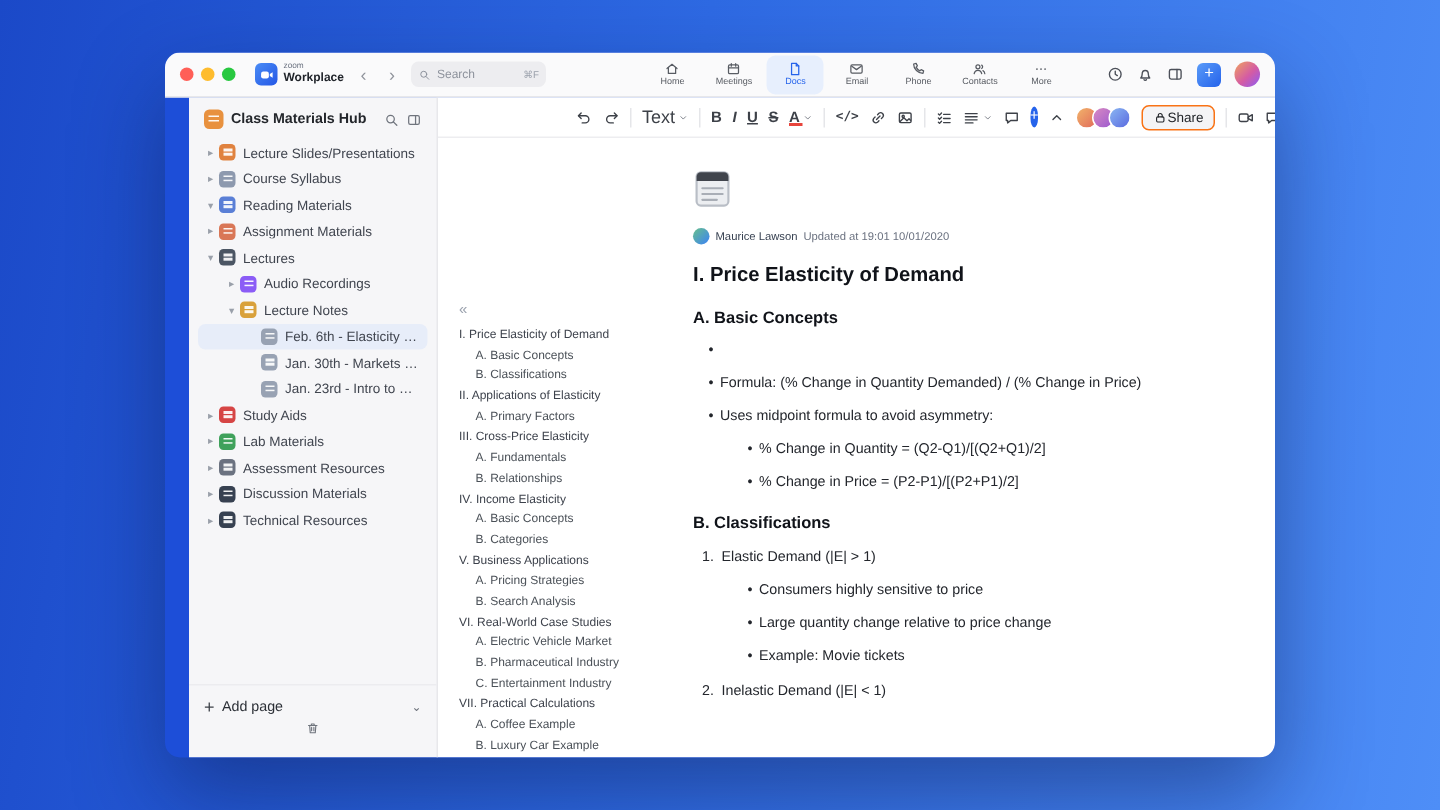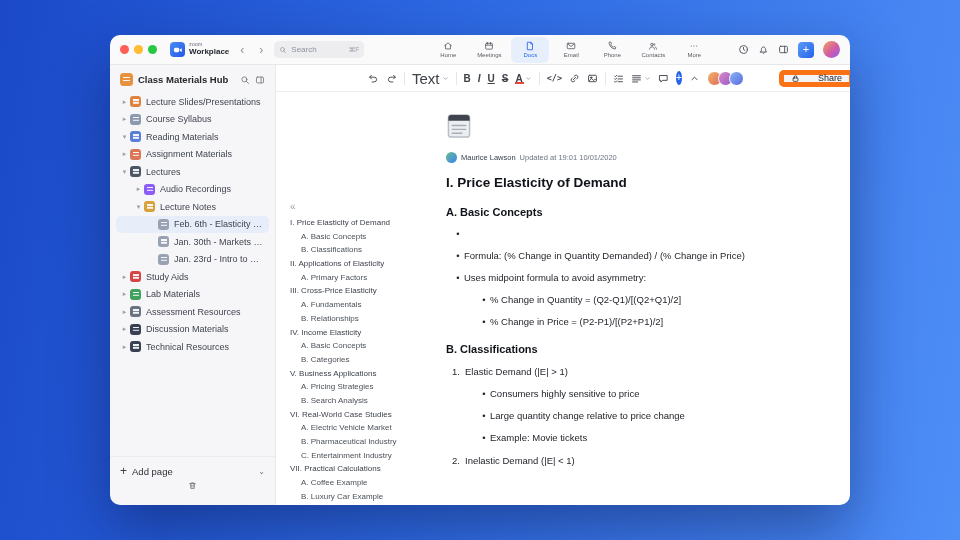--- a/index.html
+++ b/index.html
@@ -36,21 +36,21 @@
   .tb-right{display:flex;align-items:center;gap:9px;margin-left:auto;color:#4c5059;}
   .tb-right .ic svg{width:11px;height:11px;display:block;}
   .plus-tile{width:16px;height:16px;border-radius:4px;background:linear-gradient(135deg,#5a9bf8,#2563eb);
     color:#fff;font-size:11px;display:flex;align-items:center;justify-content:center;line-height:1;}
   .user-avatar{width:17px;height:17px;border-radius:50%;background:linear-gradient(135deg,#f0a35e,#d45ba4 55%,#8b5cf6);}
 
   
   .window-body{flex:1;display:flex;min-height:0;}
 
   
-  .sidebar{width:166px;background:#f6f6f8;border-right:1px solid #e8e8eb;display:flex;flex-direction:column;flex-shrink:0;}
+  .sidebar{width:166px;background:#f6f6f8;border-right:1px solid #e8e8eb;display:flex;flex-direction:column;flex-shrink:0;margin-left:16px;}
   .sidebar-header{display:flex;align-items:center;gap:5px;padding:8px 10px 5px;}
   .sh-swatch{width:13px;height:13px;border-radius:3.5px;background:#e8913f;position:relative;flex-shrink:0;}
   .sh-swatch::before{content:"";position:absolute;left:3px;top:4px;width:7px;height:1.4px;background:rgba(255,255,255,.92);
     box-shadow:0 3px 0 rgba(255,255,255,.92);}
   .sidebar-title{font-size:9.5px;font-weight:bold;color:#23262b;flex:1;white-space:nowrap;overflow:hidden;text-overflow:ellipsis;}
   .hicon{color:#6f747d;display:inline-flex;}
   .hicon svg{width:10px;height:10px;display:block;}
   .tree{flex:1;padding:2px 6px;overflow:hidden;}
   .tree-row{display:flex;align-items:center;height:17.5px;border-radius:5px;padding:0 4px;color:#40454f;}
   .tree-row.selected{background:#e7edf9;}
@@ -65,41 +65,41 @@
   .add-page{display:flex;align-items:center;gap:5px;font-size:9.5px;color:#2b2f36;height:16px;}
   .add-plus{font-size:12px;color:#3b3f46;line-height:1;}
   .add-caret{margin-left:auto;color:#6f747d;font-size:8px;}
   .show-deleted{display:flex;align-items:center;gap:22px;font-size:9px;color:#6f747d;height:16px;margin-top:2px;flex-direction:column;}
   .show-deleted .ic svg{width:9px;height:9px;display:block;}
 
   
   .main{flex:1;display:flex;flex-direction:column;background:#fff;min-width:0;}
   .doc-toolbar{height:27px;border-bottom:1px solid #ededf0;display:flex;align-items:center;
     padding:0 12px 0 92px;gap:7px;color:#3d4148;flex-shrink:0;}
-  .tbtn{display:inline-flex;align-items:center;gap:2px;font-size:15px;color:#3d4148;}
+  .tbtn{display:inline-flex;align-items:center;gap:2px;font-size:12px;color:#3d4148;}
   .tbtn .ic svg{width:11px;height:11px;display:block;}
   .mini-caret svg{width:7px;height:7px;display:block;}
   .mini-caret{display:inline-flex;color:#6f747d;}
   .fmt{font-size:10px;font-weight:bold;width:12px;justify-content:center;}
   .fmt.italic{font-style:italic;}
   .fmt.underline{text-decoration:underline;}
   .fmt.strike{text-decoration:line-through;}
   .color-a{position:relative;font-weight:bold;font-size:10px;}
   .color-a .letter::after{content:"";position:absolute;left:0;width:9px;bottom:0;height:2px;background:#e8453c;}
   .code-btn{font-family:"DejaVu Sans Mono",monospace;font-size:8.5px;font-weight:bold;}
   .sep{width:1px;height:13px;background:#e5e6e9;flex-shrink:0;}
   .plus-circle{width:14px;height:14px;border-radius:50%;background:#2563eb;color:#fff;font-size:10px;
     display:flex;align-items:center;justify-content:center;line-height:1;}
   .avatars{display:flex;margin-left:auto;padding-left:4px;}
   .av{width:15px;height:15px;border-radius:50%;border:1.5px solid #fff;margin-left:-4px;}
   .av1{background:linear-gradient(135deg,#f2b36a,#e06a5a);}
   .av2{background:linear-gradient(135deg,#d98ac2,#9b59d0);}
   .av3{background:linear-gradient(135deg,#8ab6f2,#5a6ae0);}
-  .share-btn{display:flex;align-items:center;gap:18px;background:#f4f4f6;border:5px solid #f97316;border-radius:5px;
-    height:17px;padding:0 7px;font-size:9px;color:#23262b;margin-left:28px;}
+  .share-btn{display:flex;align-items:center;gap:0;background:#f4f4f6;border:1px solid #f97316;border-radius:5px;
+    height:17px;padding:0 7px;font-size:9px;color:#23262b;}
   .share-btn .ic svg{width:9px;height:9px;display:block;}
 
   .doc-area{flex:1;display:flex;min-height:0;overflow:hidden;}
   .outline{width:152px;flex-shrink:0;padding:104px 4px 0 14px;}
   .outline-collapse{color:#9ca3af;font-size:10px;margin-bottom:6px;display:inline-block;line-height:1;}
   .ol-item{font-size:8px;color:#3d424c;margin-bottom:4.5px;line-height:1.15;white-space:nowrap;overflow:hidden;text-overflow:ellipsis;}
   .ol-item.lvl2{padding-left:11px;color:#4b5158;}
 
   .doc{flex:1;padding:20px 36px 0 18px;min-width:0;overflow:hidden;}
   .doc-icon{width:26px;height:27px;margin-bottom:13px;}

